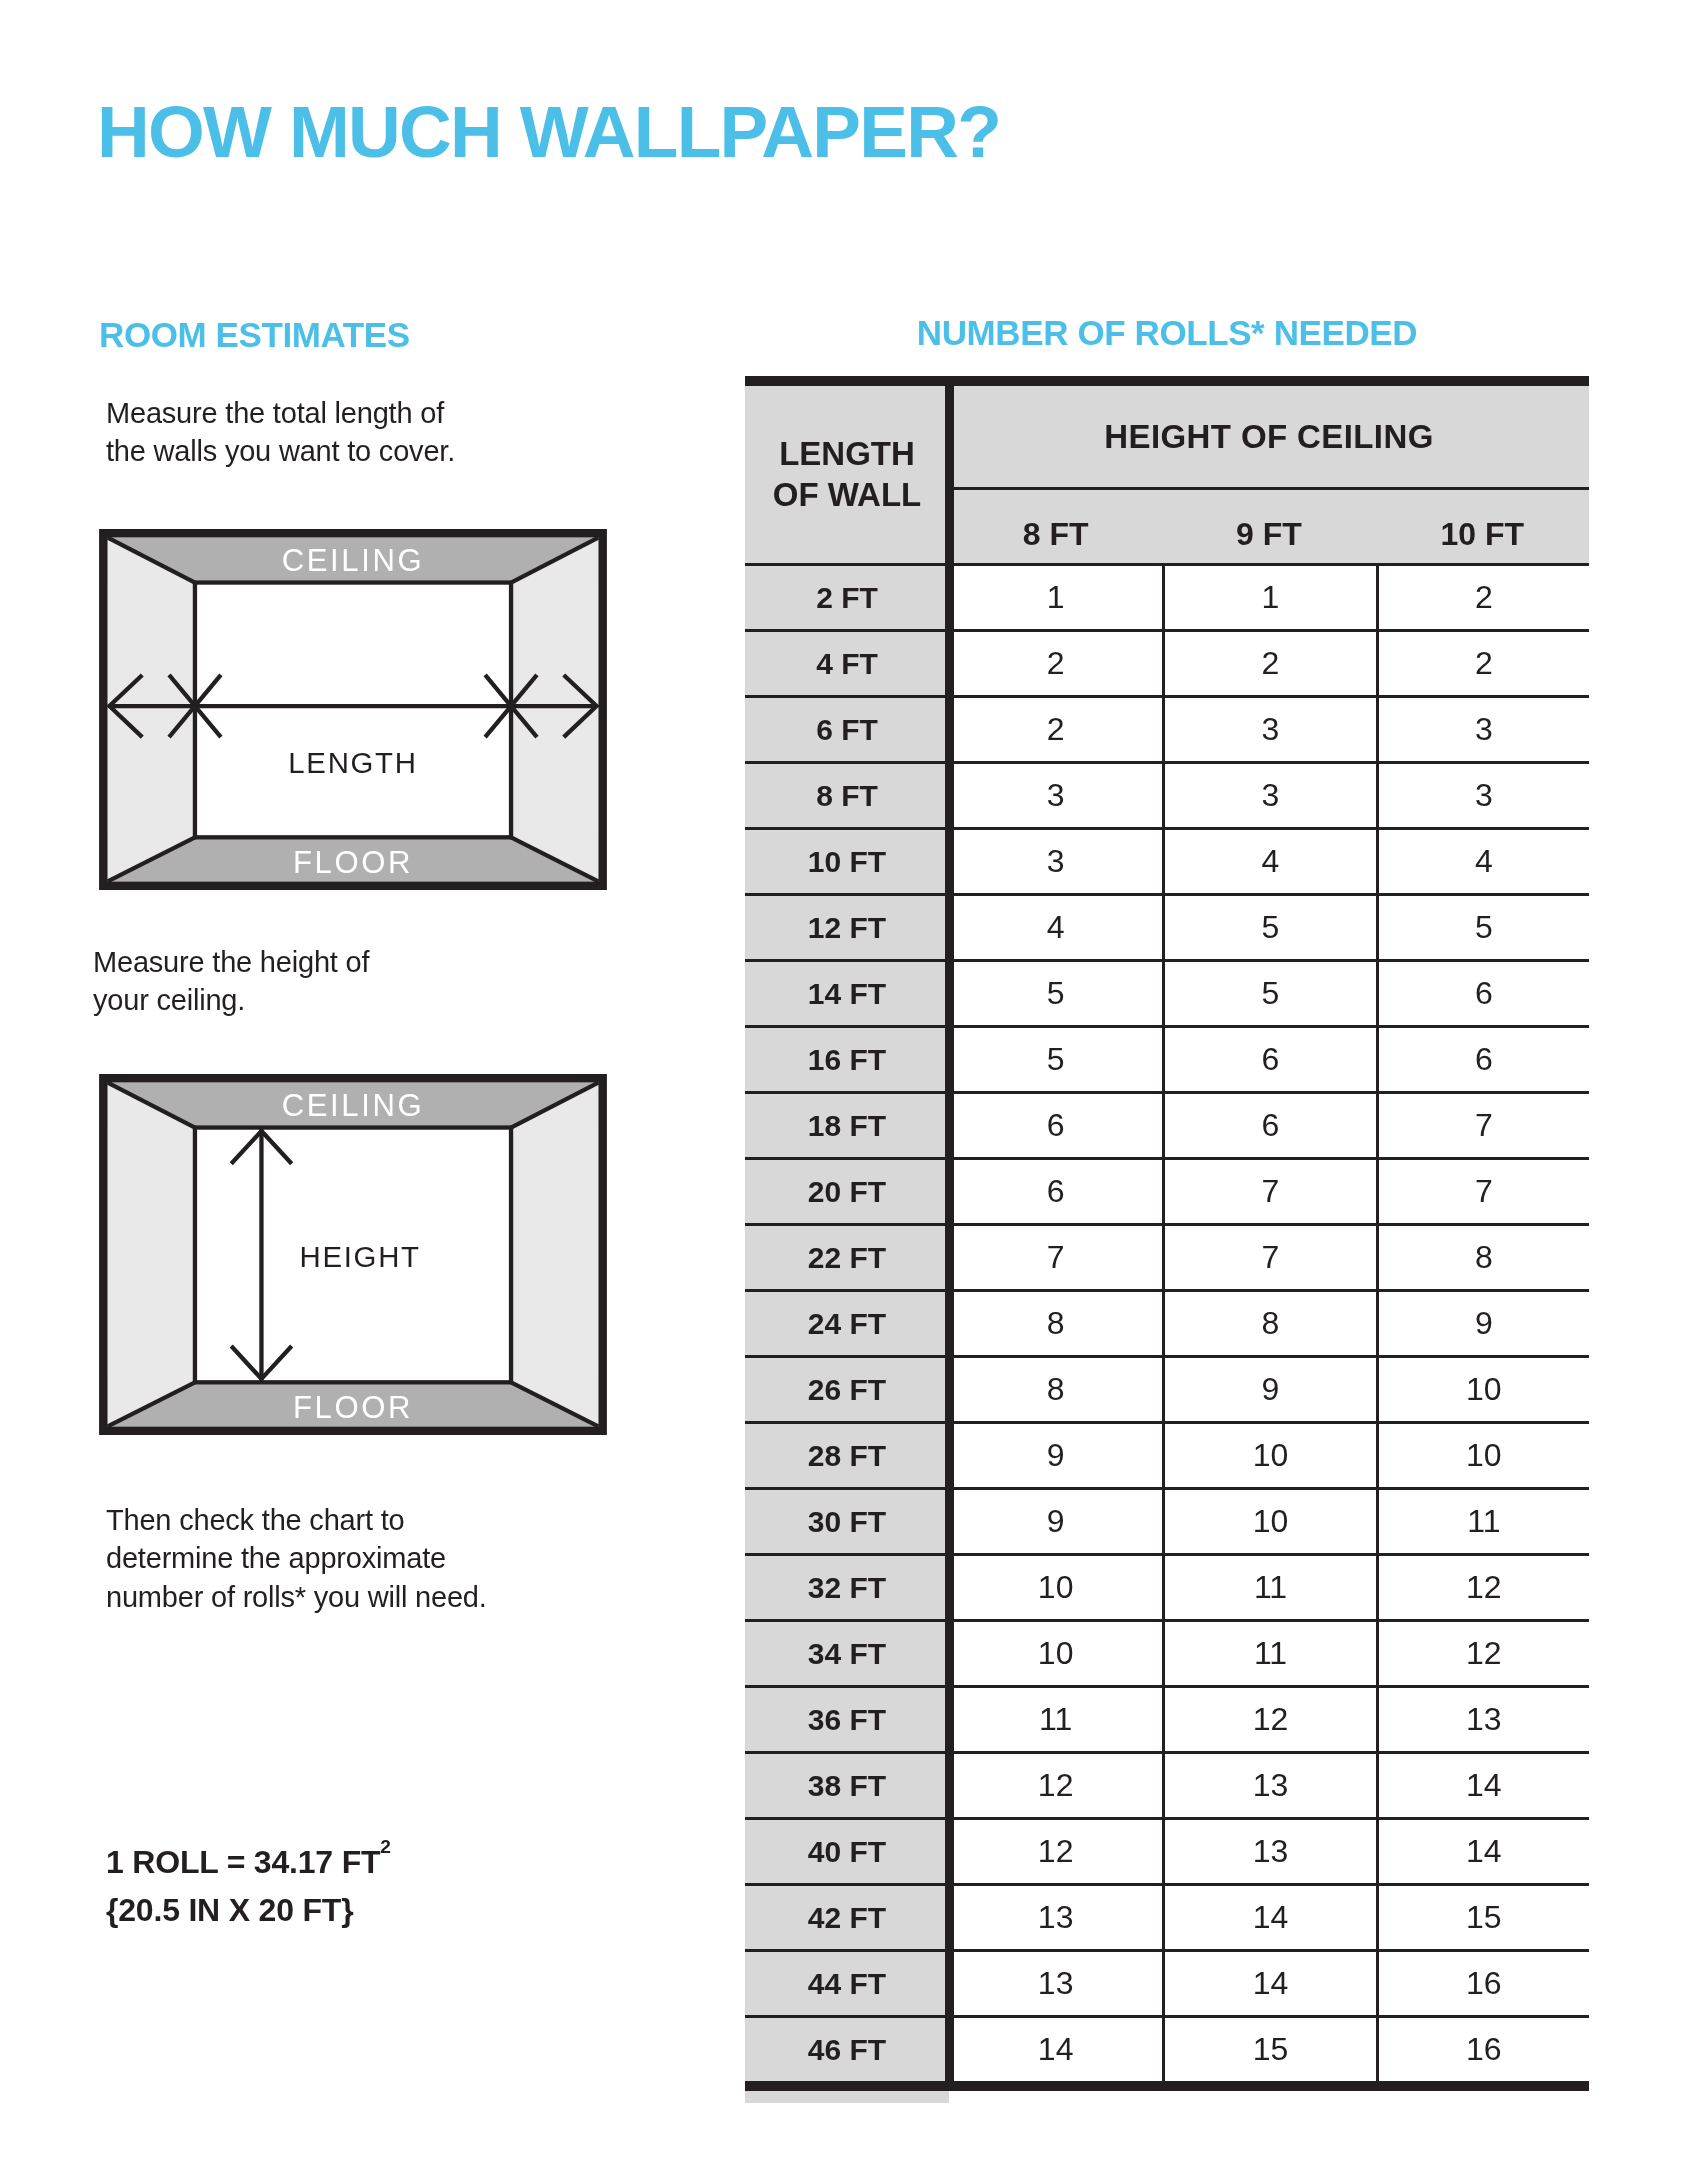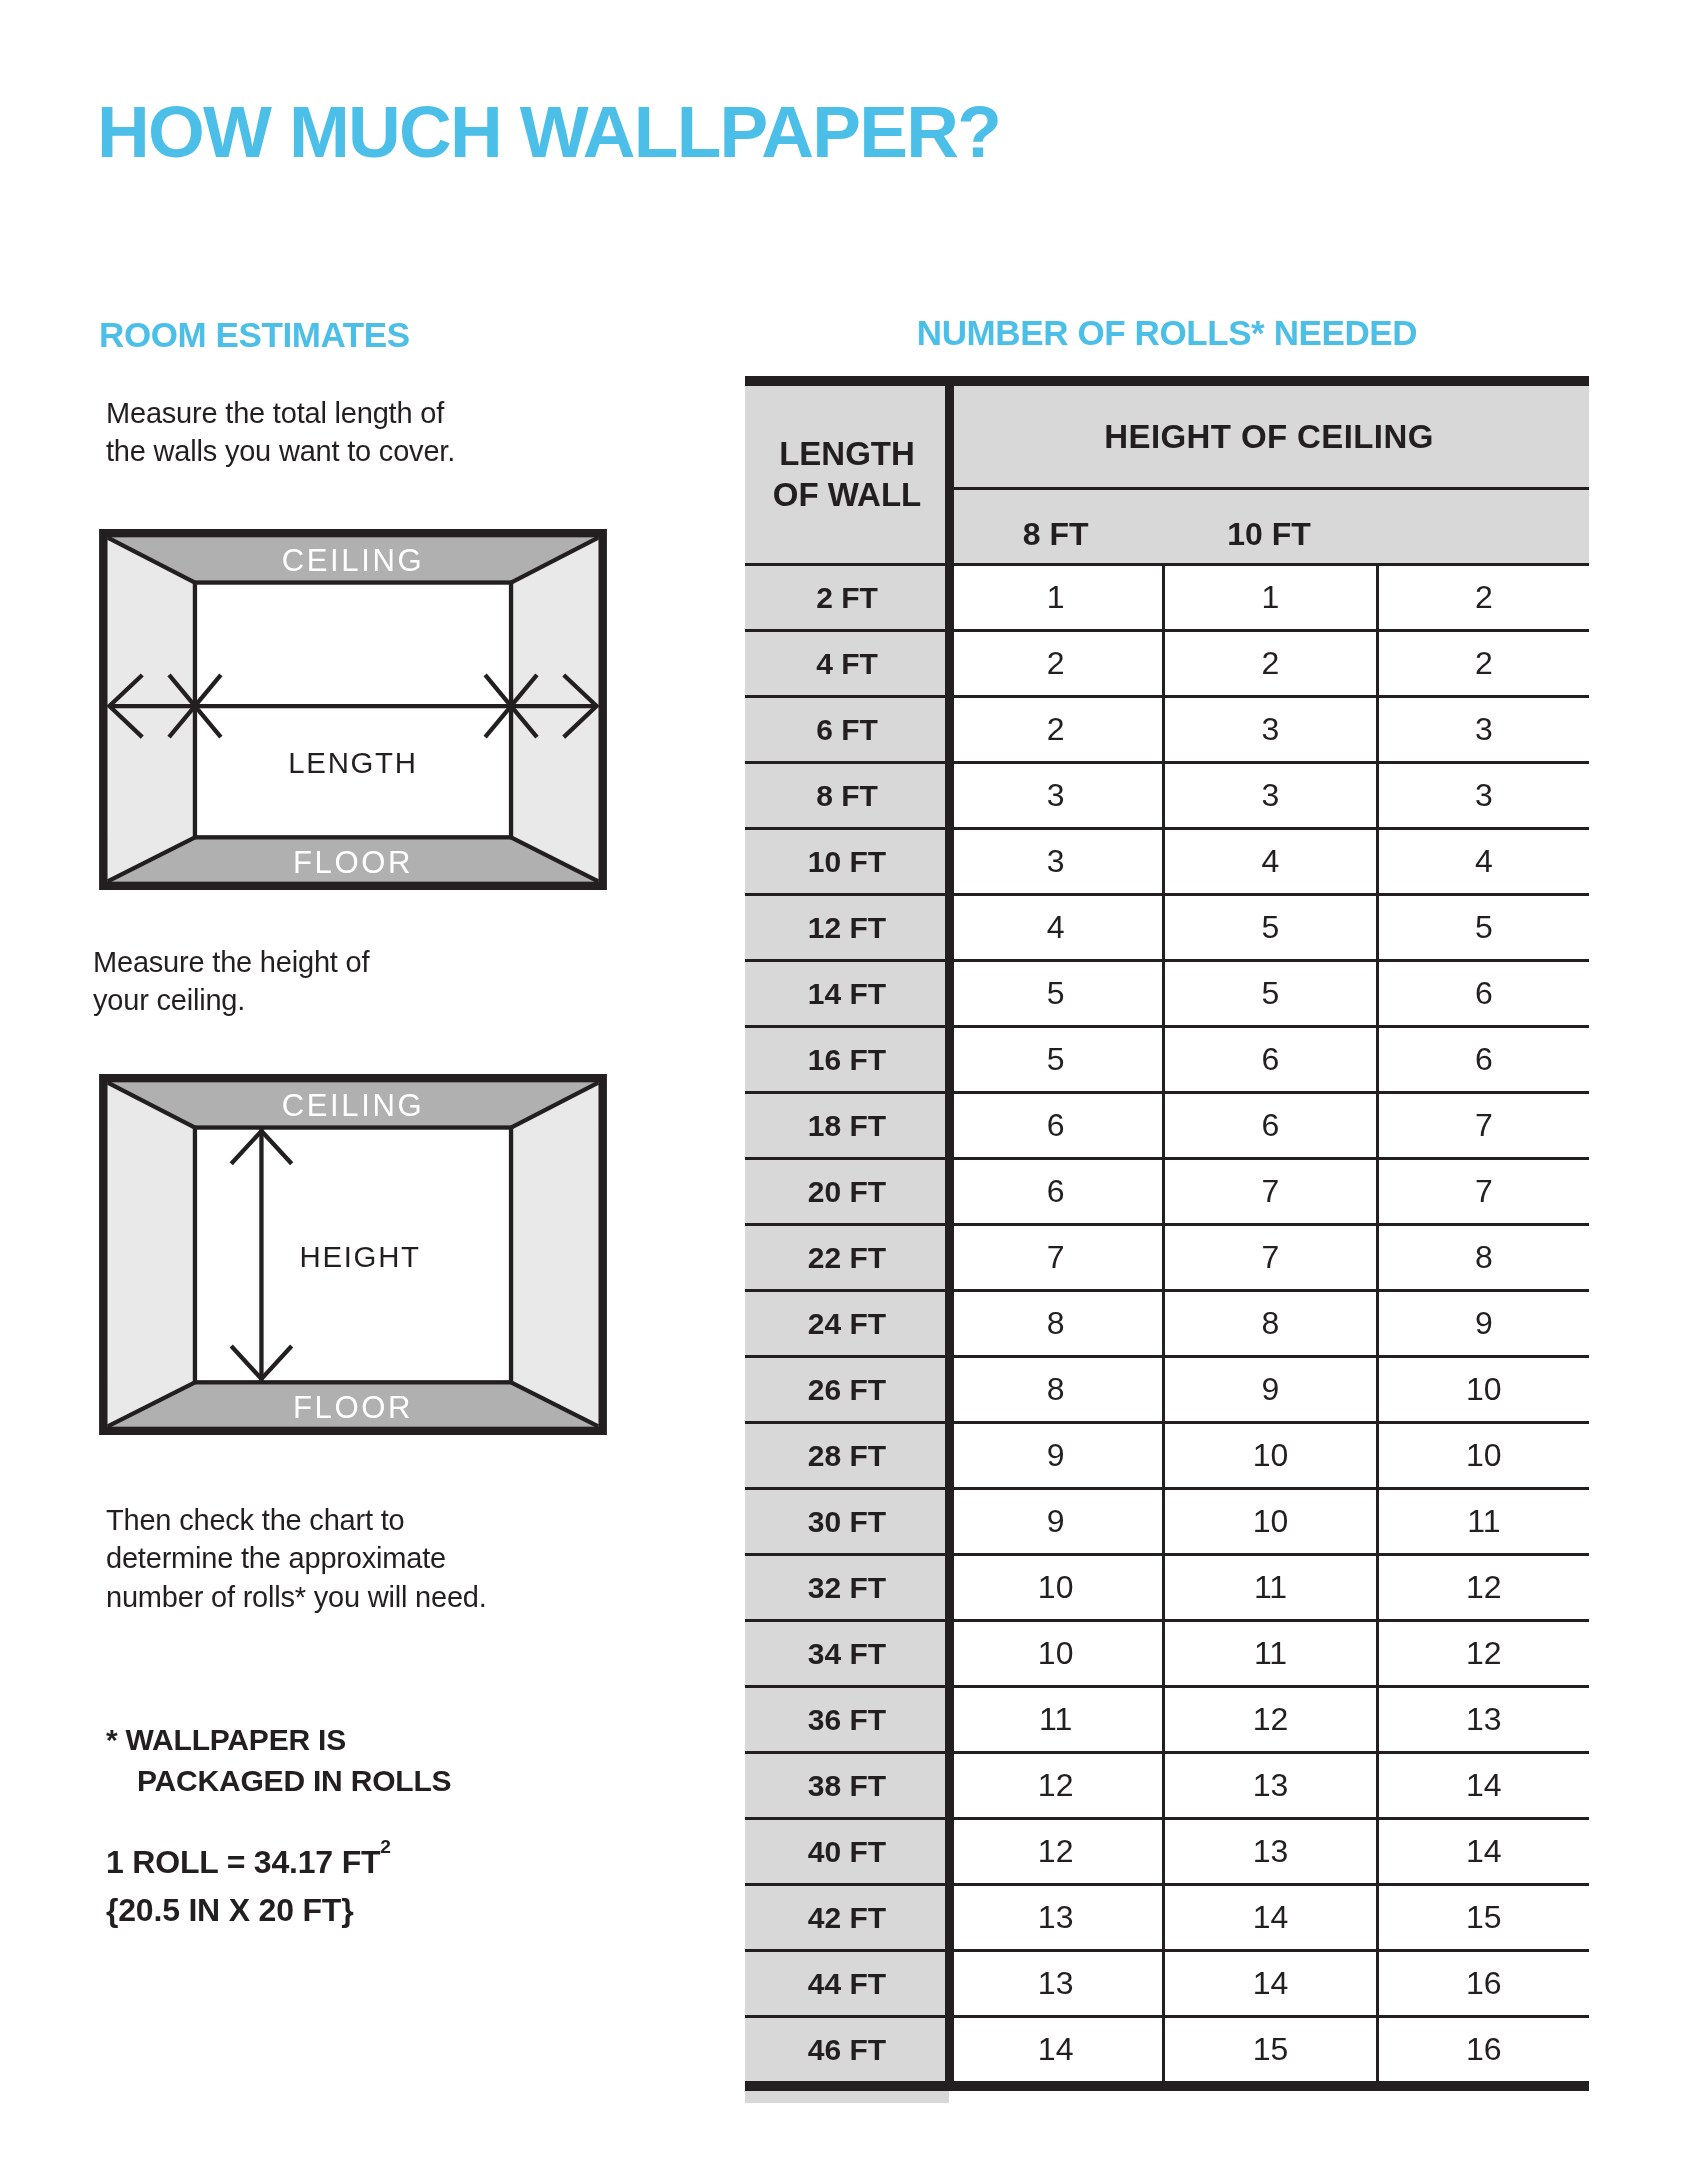--- a/index.html
+++ b/index.html
@@ -151,42 +151,39 @@
     </g>
     <text class="svg-measure-label" x="232" y="224" text-anchor="start">HEIGHT</text>
   </svg>
 
   <p class="abs body-text p-chart">
     <span>Then check the chart to</span><br>
     <span>determine the approximate</span><br>
     <span>number of rolls* you will need.</span>
   </p>
 
-  <p class="abs body-text footnote">
-    <span>* WALLPAPER IS</span><br>
-    <span class="indent">PACKAGED IN ROLLS</span>
-  </p>
 
   <p class="abs body-text rollspec">
     <span><span>1 ROLL = 34.17 FT</span><sup>2</sup></span><br>
     <span>{20.5 IN X 20 FT}</span>
   </p>
 
   <h2 class="abs section-heading h-rolls">NUMBER OF ROLLS* NEEDED</h2>
 
   <div class="rolls-table">
     <div class="thead">
       <div class="h-col1">
         <div>LENGTH</div>
         <div>OF WALL</div>
       </div>
       <div class="h-right">
         <div class="h-group">HEIGHT OF CEILING</div>
         <div class="h-cols">
           <div>8 FT</div>
+          <div>9 FT</div>
           <div>10 FT</div>
         </div>
       </div>
     </div>
     <div>
         <div class="trow">
           <div class="rlabel">2 FT</div>
           <div class="rcell">1</div>
           <div class="rcell vline">1</div>
           <div class="rcell vline">2</div>

